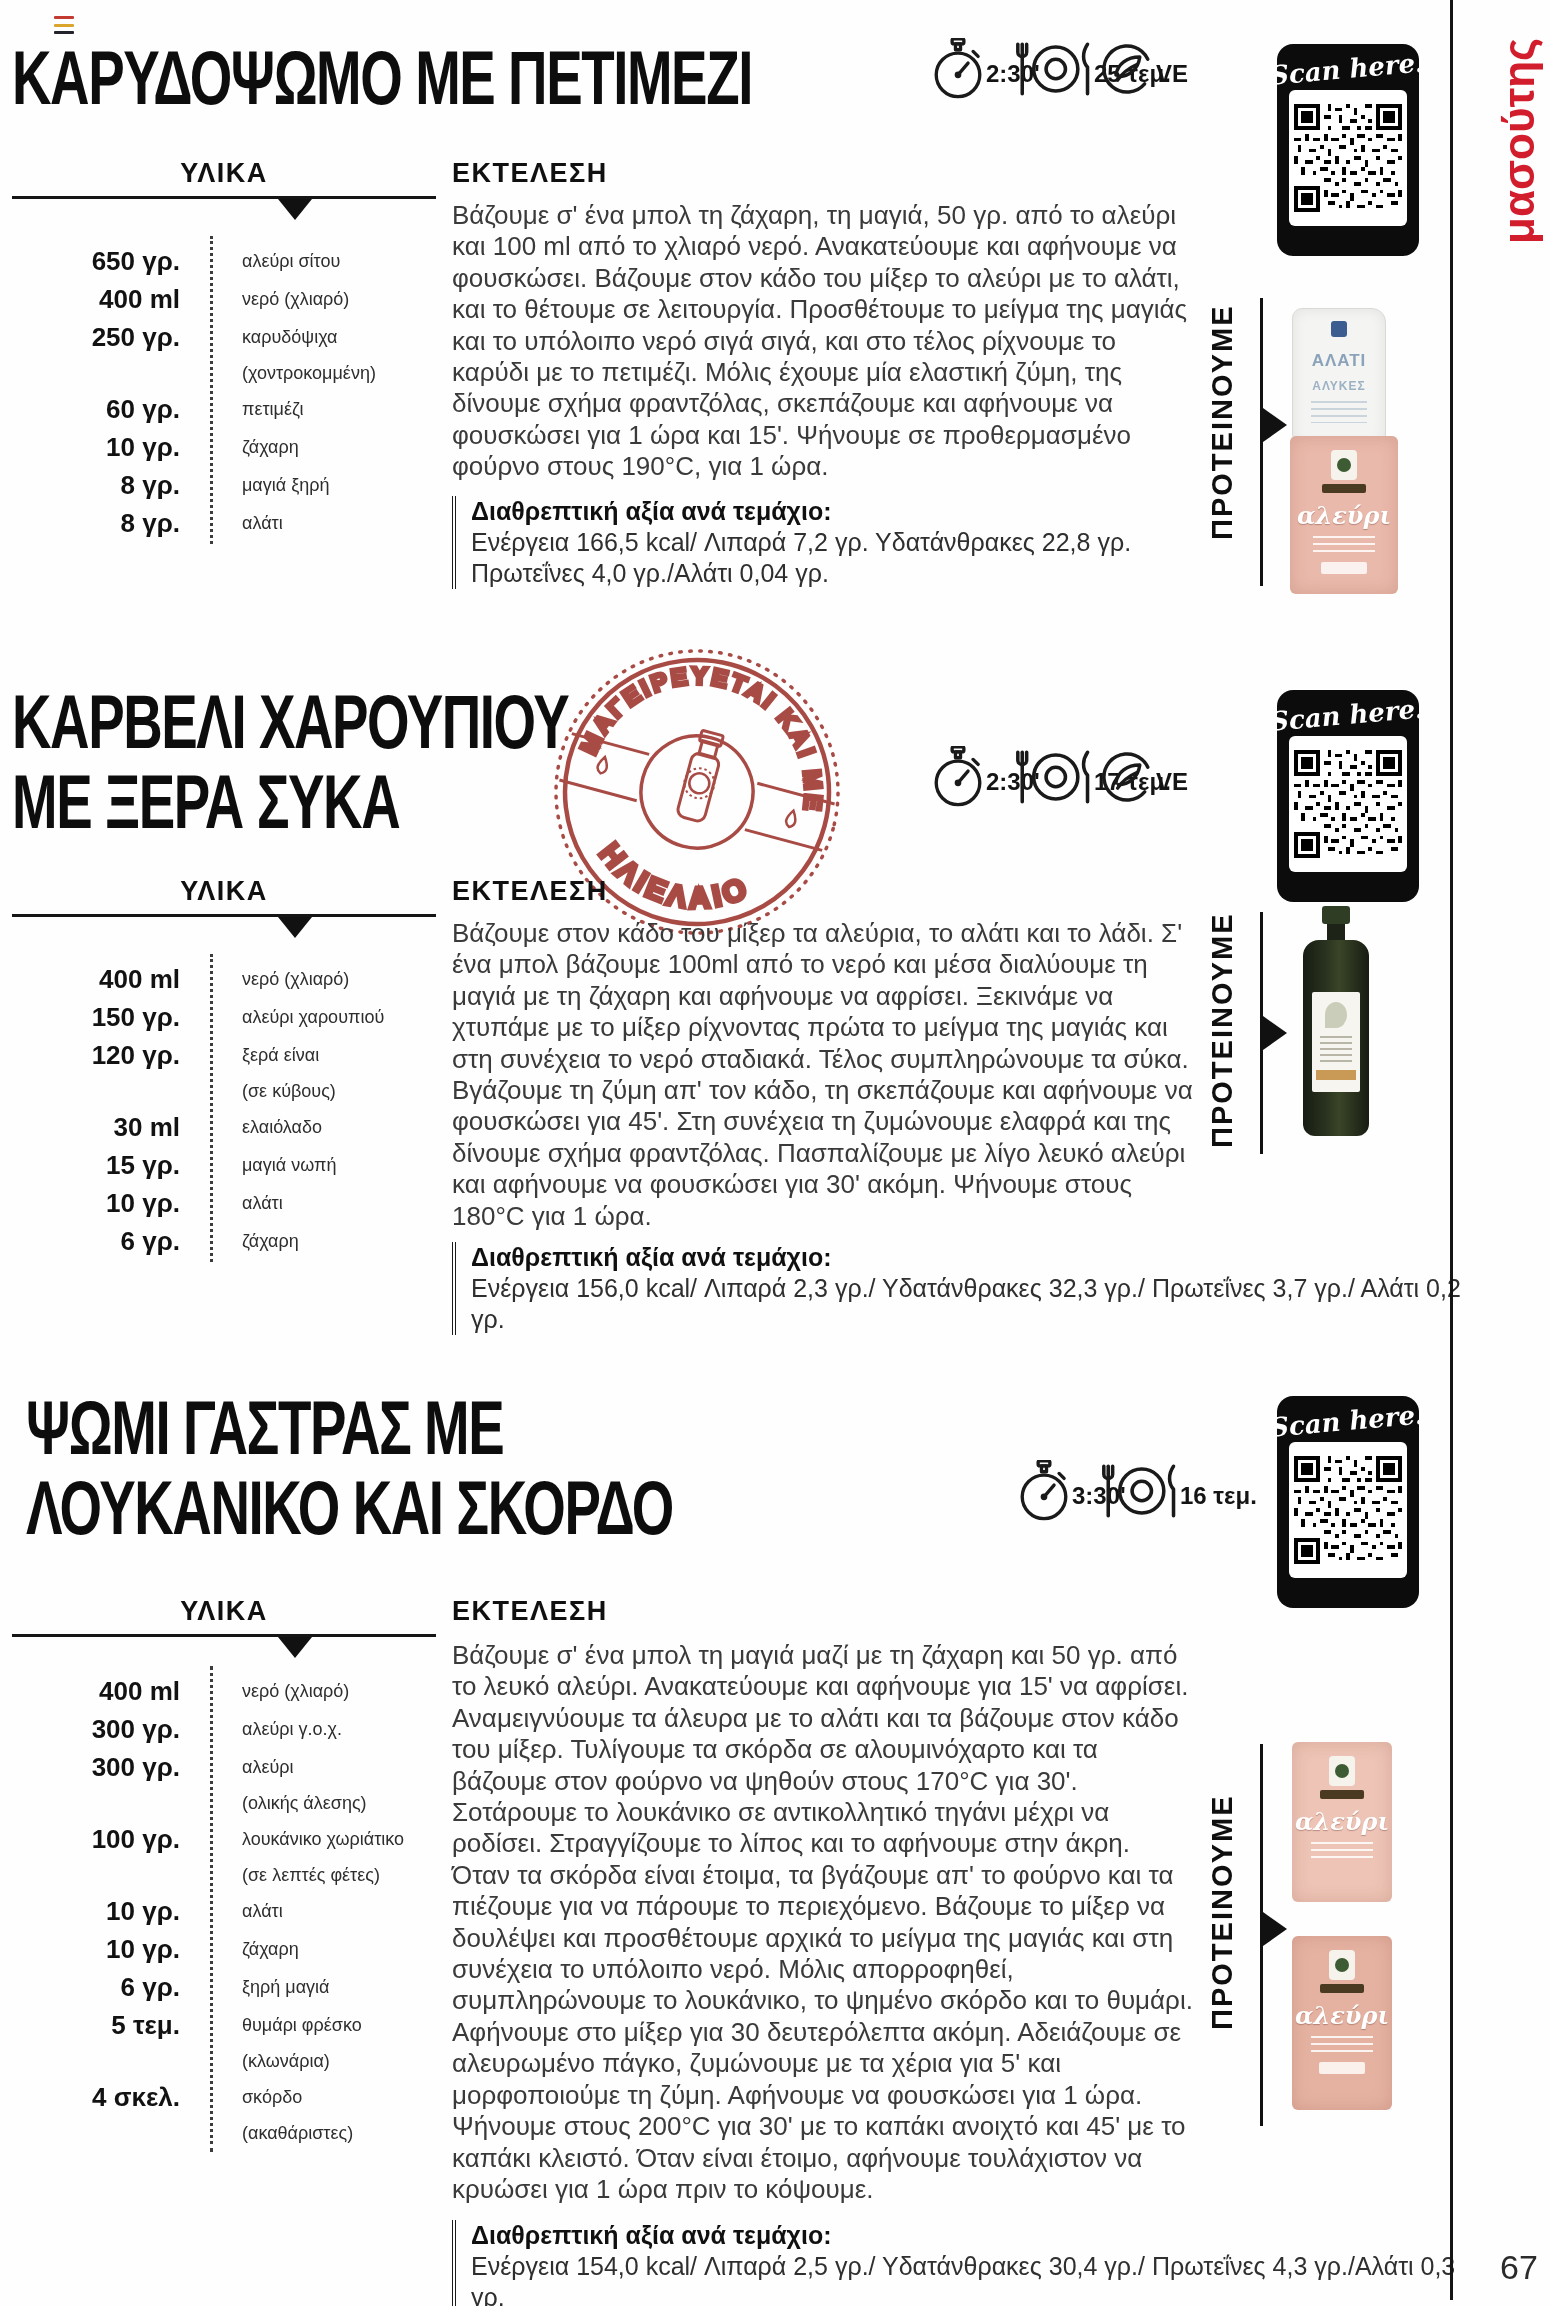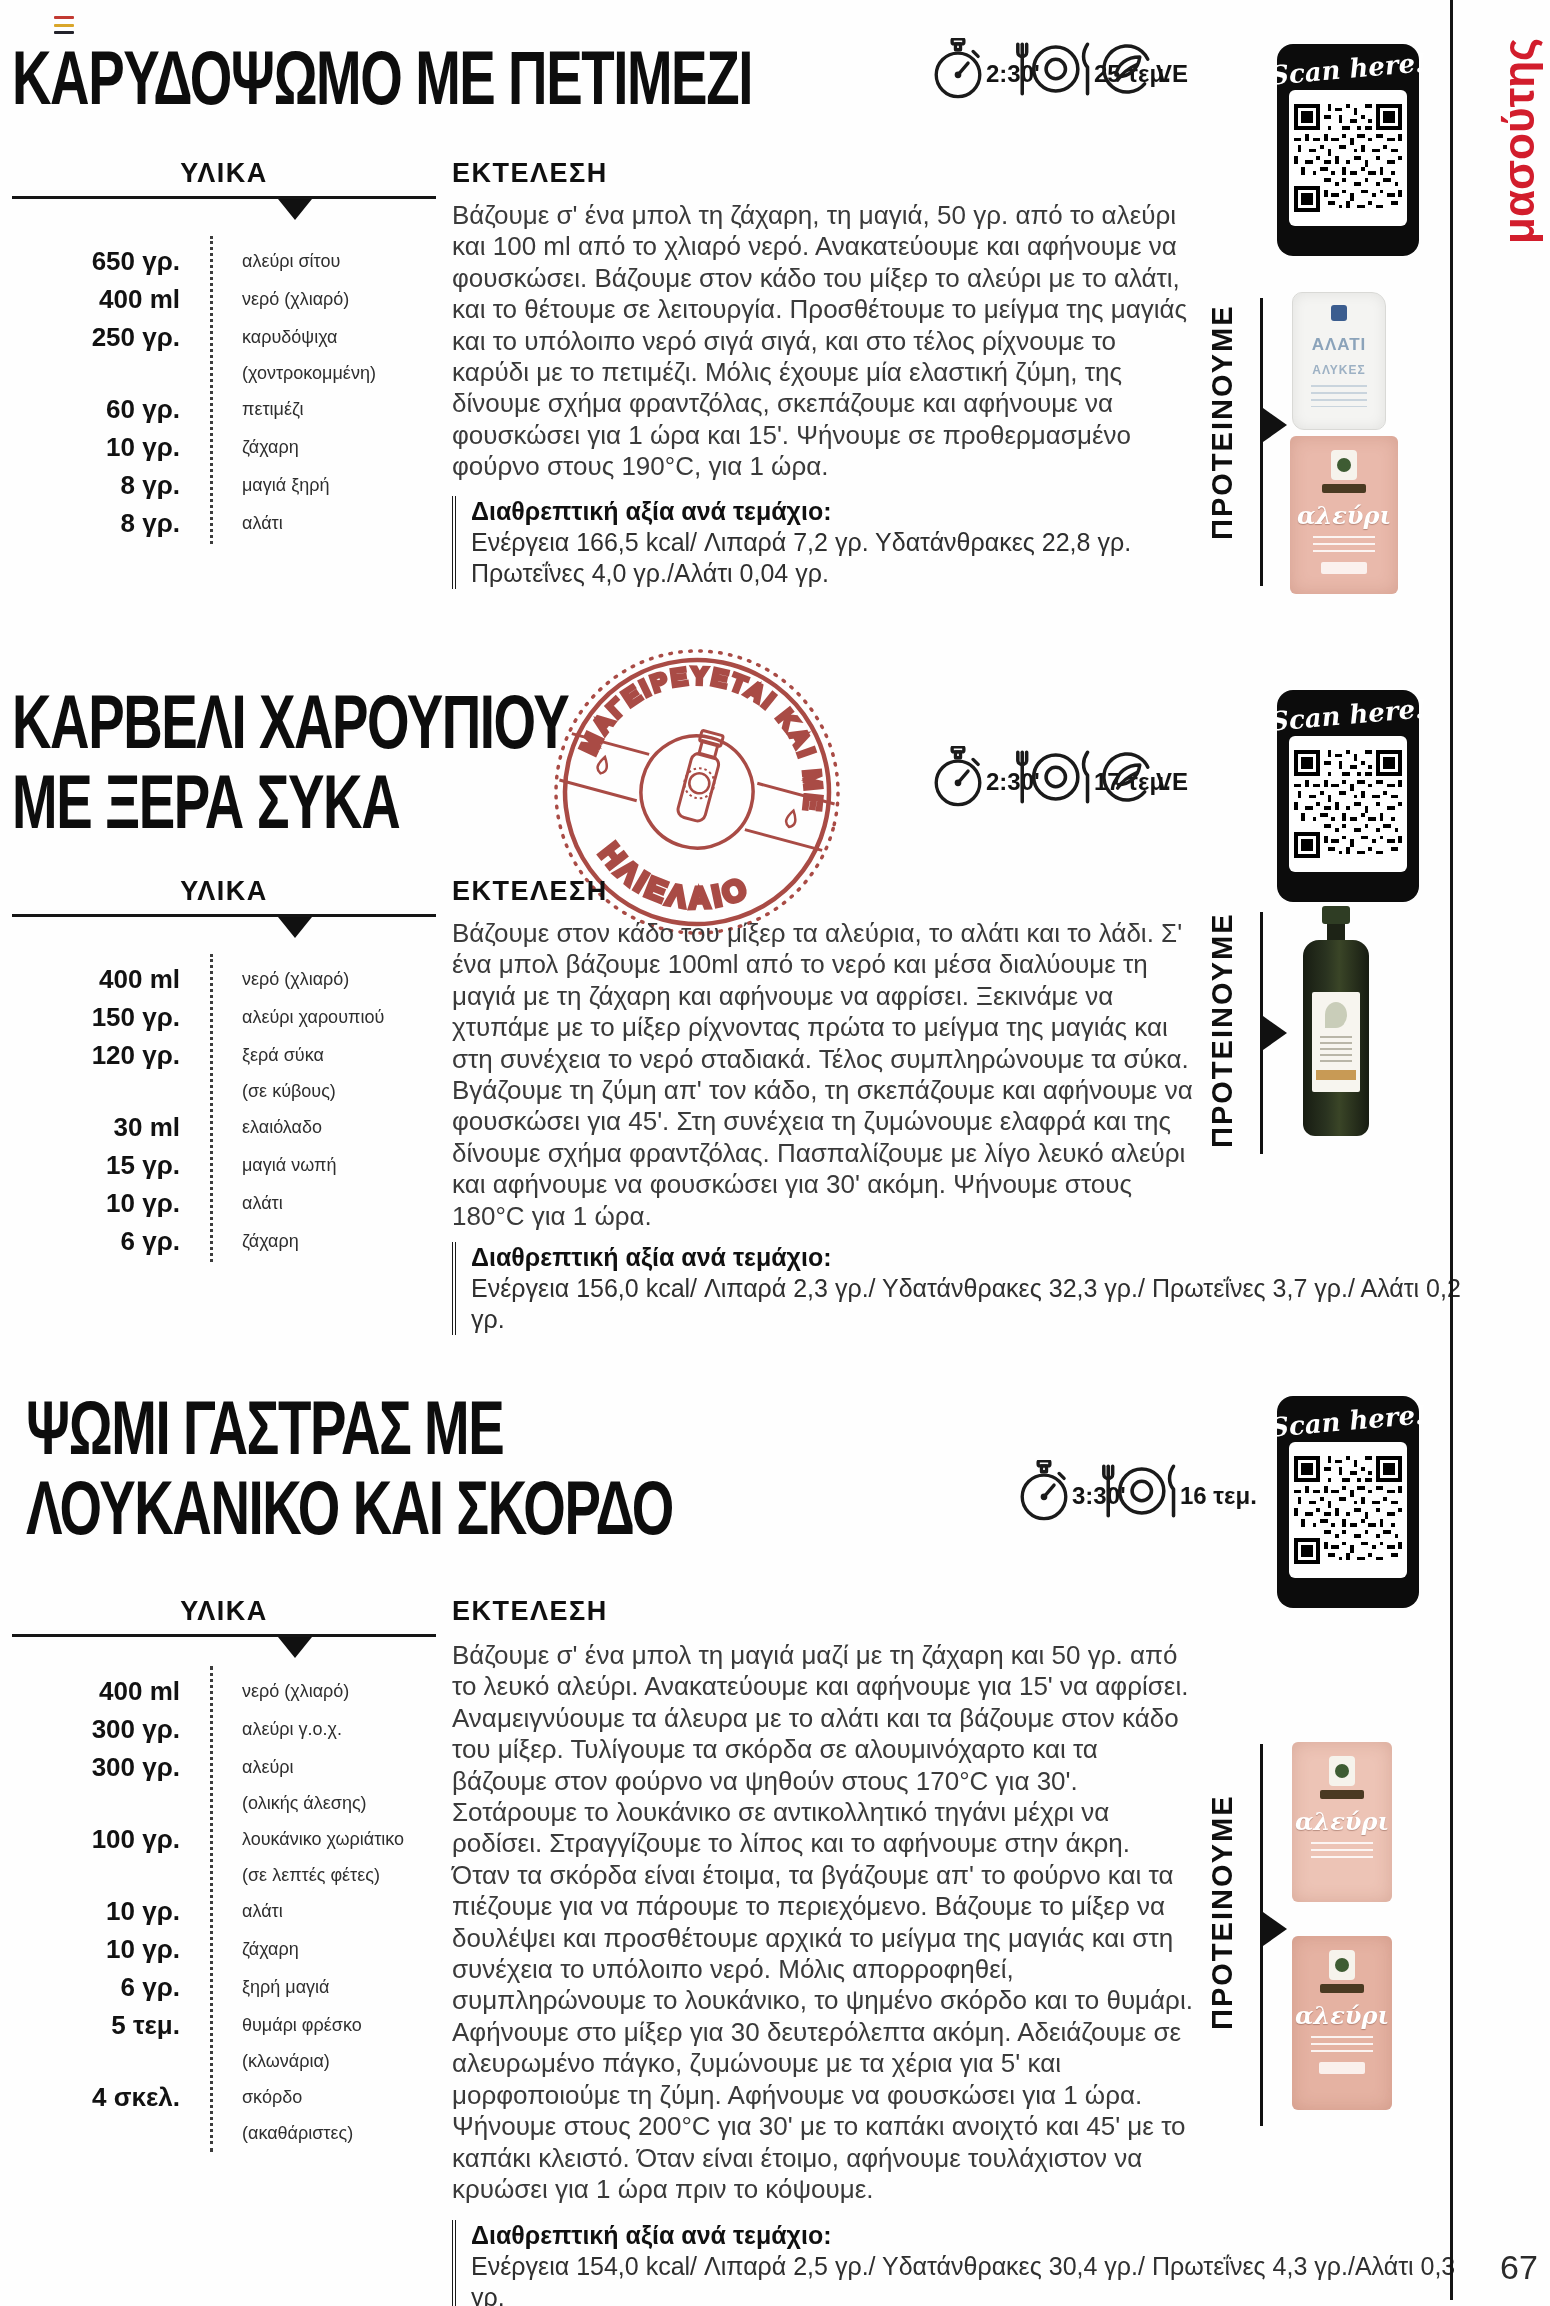--- a/index.html
+++ b/index.html
@@ -224,21 +224,21 @@
   <div class="abs nutri" style="left:452px;top:496px;width:690px;">
     <div class="nt">Διαθρεπτική αξία ανά τεμάχιο:</div>
     <div class="nl">Ενέργεια 166,5 kcal/ Λιπαρά 7,2 γρ. Υδατάνθρακες 22,8 γρ.</div>
     <div class="nl">Πρωτεΐνες 4,0 γρ./Αλάτι 0,04 γρ.</div>
   </div>
 
   <div class="abs rec-label" style="left:1206px;top:340px;">ΠΡΟΤΕΙΝΟΥΜΕ</div>
   <div class="abs rec-line" style="left:1260px;top:298px;height:288px;"></div>
   <div class="abs rec-arrow" style="left:1263px;top:408px;"></div>
 
-  <div class="abs salt-bag" style="left:1292px;top:292px;">
+  <div class="abs salt-bag" style="left:1292px;top:308px;">
     <div class="salt-logo"></div>
     <div class="salt-t1">ΑΛΑΤΙ</div>
     <div class="salt-t2">ΑΛΥΚΕΣ</div>
     <div class="salt-lines"></div>
   </div>
   <div class="abs flour-bag" style="left:1290px;top:436px;width:108px;height:158px;">
     <div class="flour-logo">
         <i></i>
       </div>
     <div class="flour-band"></div>
@@ -316,21 +316,21 @@
     <div class="ing-row">
         <span class="ing-q">400 ml</span>
         <span class="ing-n">νερό (χλιαρό)</span>
       </div>
     <div class="ing-row">
         <span class="ing-q">150 γρ.</span>
         <span class="ing-n">αλεύρι χαρουπιού</span>
       </div>
     <div class="ing-row">
         <span class="ing-q">120 γρ.</span>
-        <span class="ing-n">ξερά σύκα</span>
+        <span class="ing-n">ξερά είναι</span>
       </div>
     <div class="ing-row cont">
         <span class="ing-q"></span>
         <span class="ing-n">(σε κύβους)</span>
       </div>
     <div class="ing-row">
         <span class="ing-q">30 ml</span>
         <span class="ing-n">ελαιόλαδο</span>
       </div>
     <div class="ing-row">

